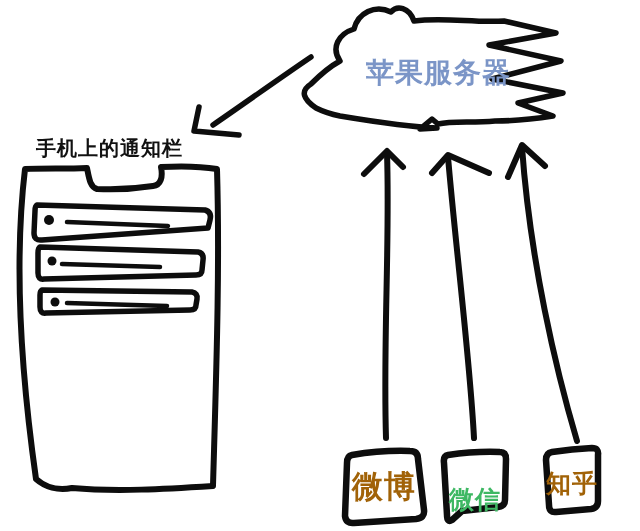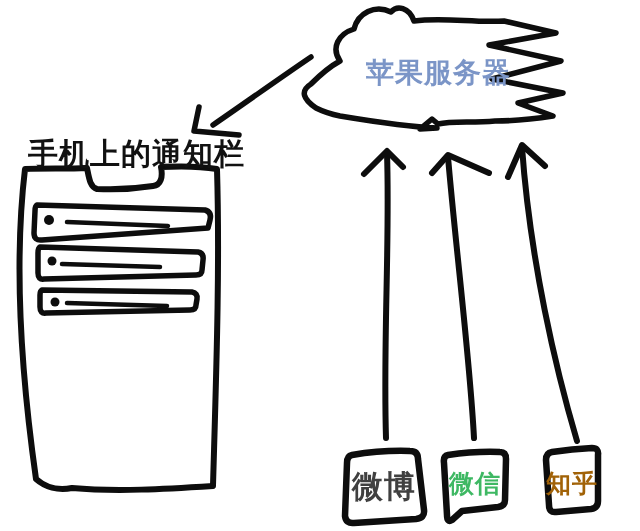--- a/index.html
+++ b/index.html
@@ -33,21 +33,21 @@
     stroke: none;
   }
   .label {
     position: absolute;
     font-weight: bold;
     white-space: nowrap;
     line-height: 1.15;
     letter-spacing: 1px;
   }
   .cloud-label  { left: 366px; top: 57px;  font-size: 28px; }
-  .phone-label  { left: 28px;  top: 137px; font-size: 30px; text-align: right; }
+  .phone-label  { left: 36px;  top: 137px; font-size: 20px; text-align: right; }
   .app-label    { text-align: center; }
   .weibo-label  { left: 346px; top: 469px; width: 76px; font-size: 31px; }
   .wechat-label { left: 446px; top: 470px; width: 58px; font-size: 25px; }
   .zhihu-label  { left: 546px; top: 470px; width: 52px; font-size: 25px; }
 </style>
 </head>
 <body>
 
 <div class="canvas">
 
@@ -120,18 +120,18 @@
     <g>
       <path class="ink" stroke-width="6" d="M 577,441 C 556,370 530,260 522,147"></path>
       <path class="ink" stroke-width="6" d="M 508,177 L 522,145 L 545,166"></path>
     </g>
   </svg>
 
   <div class="label cloud-label" style="color: rgb(123, 149, 199);">苹果服务器</div>
 
   <div class="label phone-label" style="color: rgb(17, 17, 17);">手机上的通知栏</div>
 
-  <div class="label app-label weibo-label" style="color: #404040;">微博</div>
+  <div class="label app-label weibo-label" style="color: #a16207;">微博</div>
 
-  <div class="label app-label wechat-label" style="color: rgb(62, 184, 99);">微信</div>
+  <div class="label app-label wechat-label" style="color: rgb(62, 184, 99); margin-top: 16px;">微信</div>
 
   <div class="label app-label zhihu-label" style="color: #a16207;">知乎</div>
 </div>
 
 </body></html>

